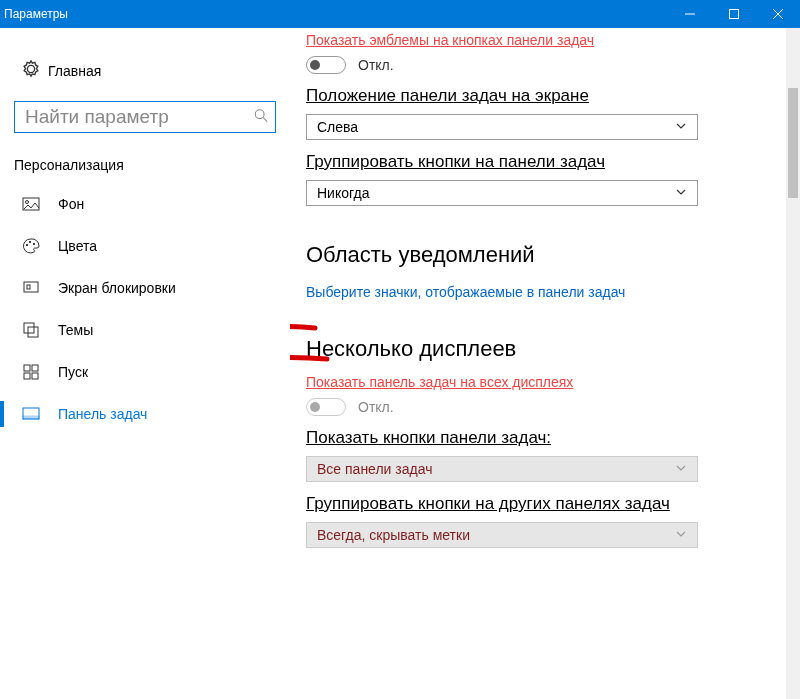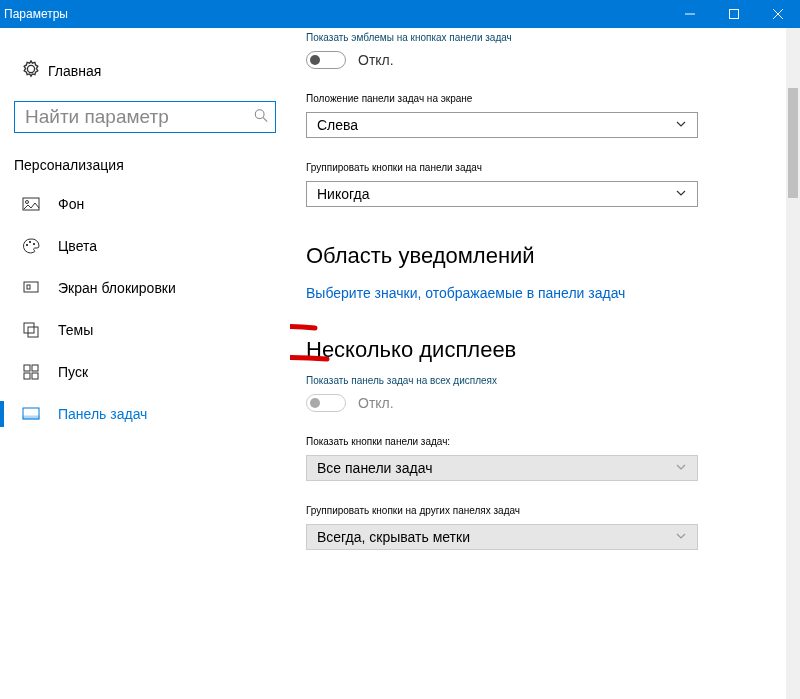--- a/index.html
+++ b/index.html
@@ -17,30 +17,30 @@
   .search { width: 100%; height: 32px; border: 1px solid #0078d7; padding: 0 28px 0 10px; font-size: 19px; color: #333; outline: none; }
   .search::placeholder { color: #888; }
   .search-wrap { position: relative; }
   .search-icon { position: absolute; right: 8px; top: 50%; transform: translateY(-50%); color: #666; }
   .cat { padding: 6px 14px 10px 14px; font-size: 14px; color: #000; }
   .nav-item { display: flex; align-items: center; gap: 18px; padding: 12px 22px; font-size: 14px; cursor: default; position: relative; }
   .nav-item .nicon { width: 18px; height: 18px; display: flex; align-items: center; justify-content: center; }
   .nav-item.active::before { content: ""; position: absolute; left: 0; top: 8px; bottom: 8px; width: 4px; background: #0078d7; }
   .nav-item.active { color: #0078d7; }
   .main { flex: 1; padding: 0 20px 20px 16px; overflow: hidden; }
-  .row-text { color: #0c4a6e; font-size: 10px; margin-top: 4px; }
+  .row-text { color: #ef4444; font-size: 14px; margin-top: 4px; text-decoration: underline; }
   .toggle-row { display: flex; align-items: center; gap: 12px; margin-top: 8px; }
   .toggle { width: 40px; height: 18px; border: 1px solid #999; border-radius: 10px; position: relative; background: #fff; }
   .toggle .knob { width: 10px; height: 10px; border-radius: 50%; background: #555; position: absolute; left: 3px; top: 3px; }
   .toggle.disabled { opacity: 0.5; }
   .toggle-label { color: #333; font-size: 14px; }
   .toggle-label.disabled { color: #888; }
-  .label { font-size: 10px; margin-top: 24px; }
+  .label { font-size: 17px; margin-top: 12px; text-decoration: underline; }
   .select { width: 392px; height: 26px; border: 1px solid #999; display: flex; align-items: center; justify-content: space-between; padding: 0 10px; margin-top: 8px; font-size: 14px; }
-  .select.disabled { background: #e6e6e6; color: #000000; border-color: #ccc; gap: 40px; }
+  .select.disabled { background: #e6e6e6; color: #7f1d1d; border-color: #ccc; gap: 40px; }
   .chev { width: 12px; height: 12px; }
   h2.section { font-size: 22px; font-weight: 400; margin-top: 36px; }
   .link { color: #0066cc; font-size: 14px; margin-top: 16px; display: inline-block; cursor: default; }
   .annot { position: absolute; }
   .main-wrap { position: relative; }
   .scrollbar { position: absolute; right: 0; top: 28px; bottom: 0; width: 14px; background: #f0f0f0; }
   .scrollthumb { position: absolute; left: 2px; right: 2px; top: 60px; height: 110px; background: #c0c0c0; border-radius: 0; }
 </style>
 </head>
 <body>

